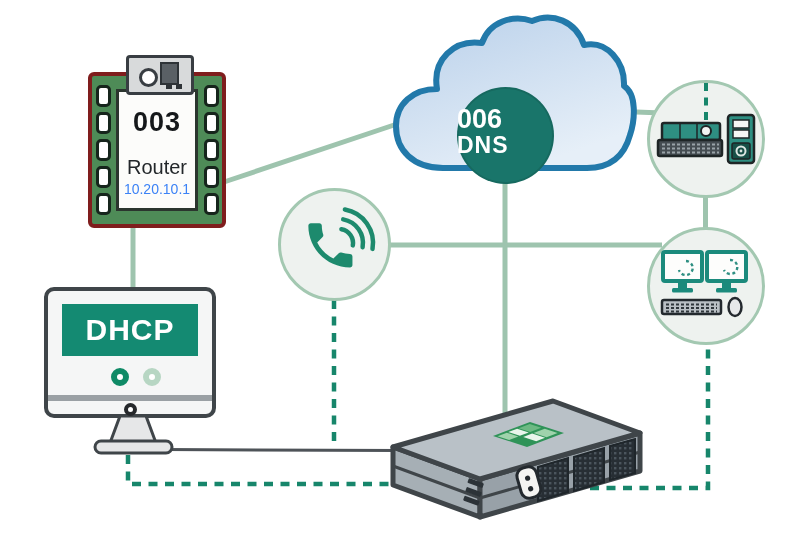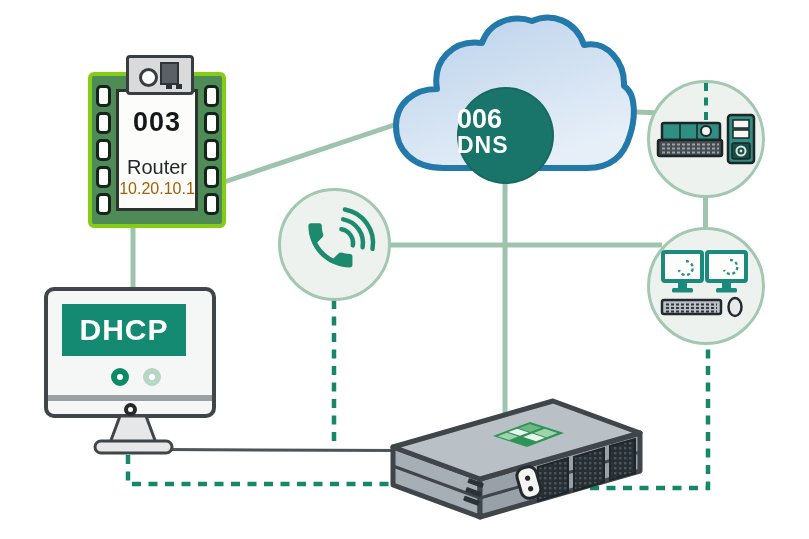--- a/index.html
+++ b/index.html
@@ -16,31 +16,31 @@
   
   .chip{position:absolute;left:88px;top:55px;width:142px;height:175px;}
   .chip-attach{position:absolute;left:38px;top:0;width:68px;height:40px;background:#d8dadb;
     border:3px solid #383d42;border-radius:4px;box-sizing:border-box;z-index:2;}
   .chip-attach .cam{position:absolute;left:10px;top:10px;width:13px;height:13px;background:#fff;
     border:3px solid #383d42;border-radius:50%;}
   .chip-attach .sq{position:absolute;right:12px;top:4px;width:15px;height:19px;background:#5a6065;border:2px solid #2e3337;}
   .chip-attach .d1{position:absolute;right:9px;bottom:3px;width:6px;height:5px;background:#2e3337;}
   .chip-attach .d2{position:absolute;right:19px;bottom:3px;width:6px;height:5px;background:#2e3337;}
   .chip-body{position:absolute;left:0;top:17px;width:138px;height:156px;background:var(--chip_green,#4e8b57);
-    border:4px solid #84cc16;border-radius:6px;box-sizing:border-box;}
+    border:4px solid #7f1d1d;border-radius:6px;box-sizing:border-box;}
   .holes{position:absolute;top:9px;bottom:9px;width:14px;display:flex;flex-direction:column;
     justify-content:space-between;align-items:center;}
   .holes.l{left:4px;} .holes.r{right:4px;}
   .holes span{width:9px;height:16px;background:#fff;border:3px solid #16251c;border-radius:5px;}
   .chip-panel{position:absolute;left:24px;right:24px;top:13px;bottom:13px;background:#fcfcfa;
     border:3px solid #2b352e;display:flex;flex-direction:column;align-items:center;justify-content:center;
     padding-top:6px;box-sizing:border-box;}
   .chip-code{font-size:27px;font-weight:700;color:#15181a;line-height:28px;letter-spacing:1px;}
   .chip-name{font-size:20px;color:#23272a;line-height:24px;margin-top:19px;}
-  .chip-ip{font-size:16px;color:#a16207;line-height:20px;}
+  .chip-ip{font-size:14px;color:#3b82f6;line-height:20px;}
 
   
   .cloud{position:absolute;left:383px;top:10px;}
   .dns-badge{position:absolute;left:457px;top:87px;width:97px;height:97px;border-radius:50%;
     background:var(--dns_badge,#19756a);color:#fff;text-align:left;box-sizing:border-box;padding-top:17px;
     box-shadow:inset 0 0 0 2px rgba(0,0,0,.10);}
   .dns-code{font-size:27px;font-weight:700;line-height:30px;}
   .dns-name{font-size:23px;line-height:23px;letter-spacing:1px;font-weight:bold;}
 
   
@@ -51,21 +51,21 @@
   .c-work{left:647px;top:227px;width:118px;height:118px;}
   .node-circle>svg{position:absolute;left:0;top:0;}
   .dash-in{stroke:var(--line_dashed,#17866b);stroke-width:4;stroke-dasharray:8 6.5;fill:none;}
   .teal-fill{fill:var(--icon_teal,#1d8a6d);}
   .teal-stroke{stroke:var(--icon_teal,#1d8a6d);fill:none;stroke-linecap:round;}
 
   
   .dhcp{position:absolute;left:42px;top:287px;width:182px;height:170px;}
   .dhcp-bodyf{position:absolute;left:2px;top:0;width:172px;height:131px;background:#f5f6f6;
     border:4px solid var(--outline_dark,#3f4549);border-radius:10px;box-sizing:border-box;}
-  .dhcp-screen{position:absolute;left:14px;top:13px;width:124px;height:52px;background:var(--dhcp_screen,#148a72);
+  .dhcp-screen{position:absolute;left:14px;top:13px;width:136px;height:52px;background:var(--dhcp_screen,#148a72);
     color:#fff;display:flex;align-items:center;justify-content:center;font-size:30px;font-weight:700;letter-spacing:1px;}
   .dot{position:absolute;top:77px;width:18px;height:18px;border-radius:50%;background:#fff;box-sizing:border-box;}
   .dot1{left:63px;border:6px solid #0f8a66;}
   .dot2{left:95px;border:6px solid #b7d6c3;}
   .dhcp-divider{position:absolute;left:0;right:0;top:104px;height:6px;background:#9aa0a4;}
   .dhcp-cam{position:absolute;left:76px;top:112px;width:13px;height:13px;border:4px solid #26292c;
     border-radius:50%;background:#fff;box-sizing:border-box;}
   .dhcp-stand{position:absolute;left:40px;top:129px;}
 
   

